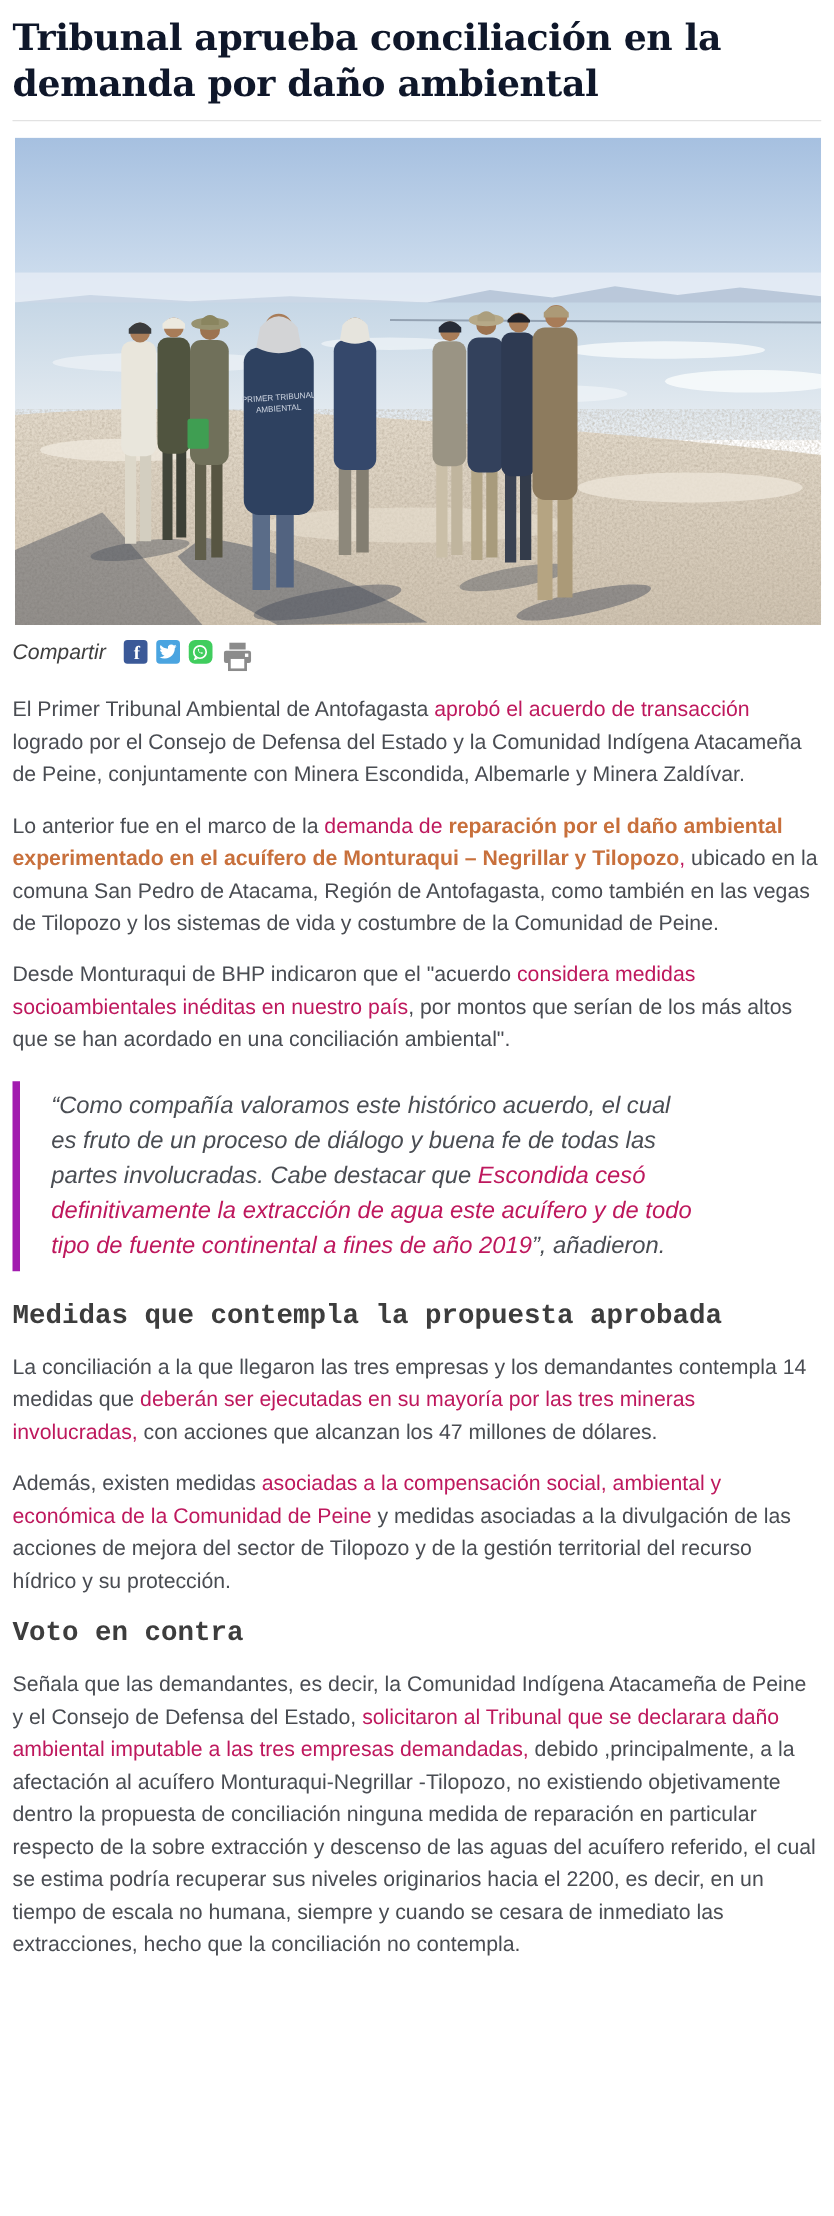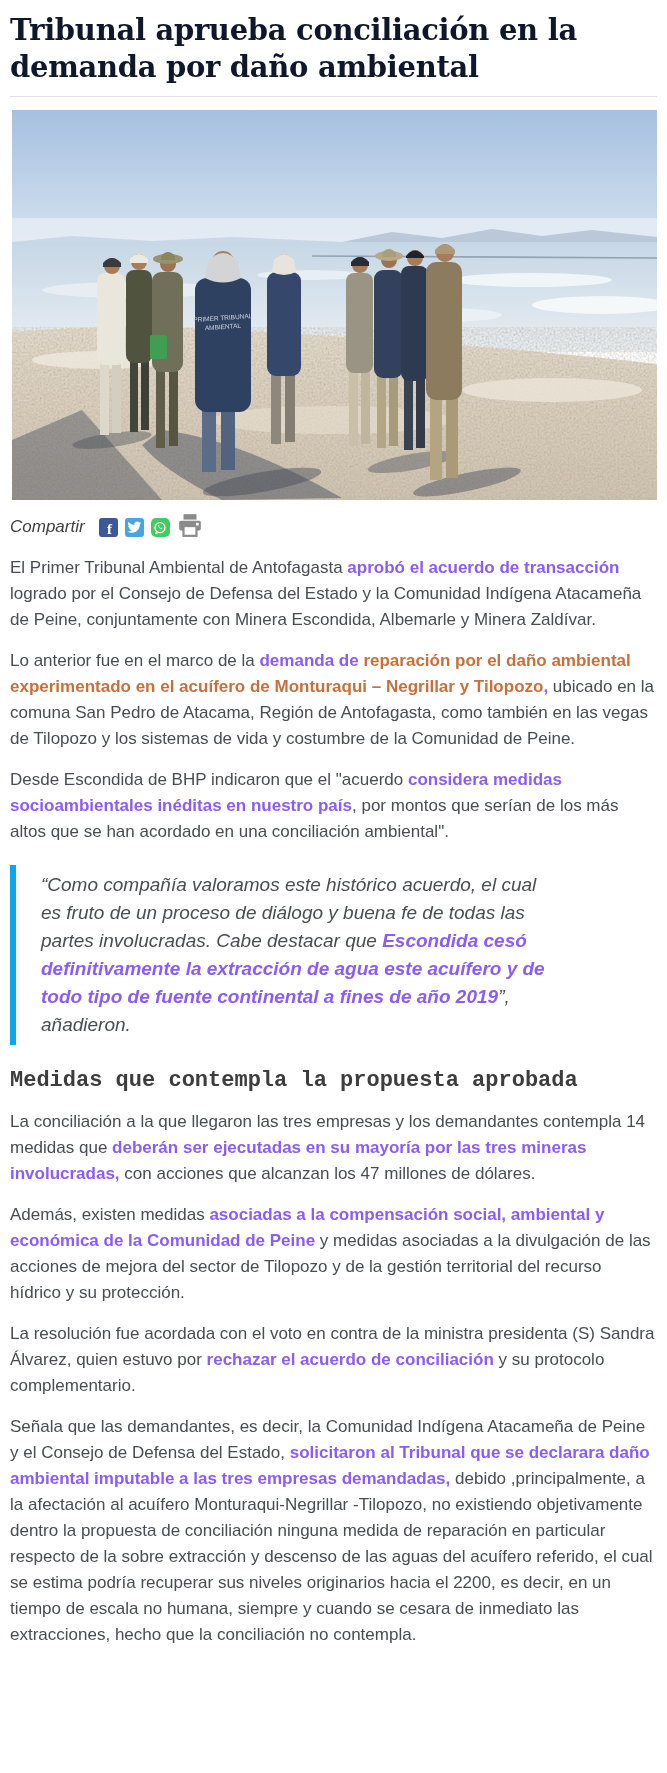--- a/index.html
+++ b/index.html
@@ -4,32 +4,32 @@
 <style>
   *{box-sizing:border-box;margin:0;padding:0}
   html,body{background:#fff}
   body{width:667px;font-family:"Liberation Sans",sans-serif;color:#494c52;-webkit-font-smoothing:antialiased}
   .wrap{padding:0 10px}
   h1[data-name="article-title"]{
     font-family:"DejaVu Serif","Liberation Serif",serif;font-weight:700;
     font-size:29px;line-height:37px;color:#0f172a;padding:12px 0 10px;letter-spacing:-.3px}
   .divider{border:none;border-top:1px solid #e2e2e2;margin:0 0 13px}
   .photo-frame{display:block;width:645px;height:390px;margin:0 0 10px 2px;overflow:hidden}
-  .share{display:flex;align-items:flex-end;gap:7px;margin:12px 0 18px}
+  .share{display:flex;align-items:flex-start;gap:7px;margin:12px 0 18px}
   .share-label{font-style:italic;font-size:17px;color:#3f3f3f;margin-right:7px}
   .icon-btn{width:19px;height:19px;border-radius:3px;display:inline-flex;align-items:center;justify-content:center;text-decoration:none;flex:0 0 auto}
   .icon-btn.wa{border-radius:5px}
   .icon-btn.print{width:27px;height:25px;background:transparent !important;border-radius:0}
   .lead{font-family:"DejaVu Serif","Liberation Serif",serif;font-weight:700;
     font-size:18.5px;line-height:24px;color:#3a3a3a;margin:6px 0 20px}
   p.body-p{font-size:17px;line-height:26px;margin:0 0 15px;color:#494c52}
-  .b{font-weight:700;color:#8b5cf6}
+  .b{font-weight:400;color:#be185d}
   a.article-link{color:var(--accent,#c8703c);font-weight:700;text-decoration:none}
   blockquote[data-name="pull-quote"]{
-    border-left:6px solid #0ea5e9;margin:20px 100px 22px 0;padding:6px 0 6px 25px;
+    border-left:6px solid #a21caf;margin:20px 100px 22px 0;padding:6px 0 6px 25px;
     font-style:italic;font-size:19px;line-height:28px;color:#4a4d53}
   h2[data-name="section-heading"]{
     font-family:Liberation Mono, monospace;font-weight:700;
     font-size:22px;line-height:28px;color:#3d3d3d;margin:6px 0 14px}
 </style>
 </head>
 <body>
 
 <div class="wrap" data-name="article-page">
 
@@ -184,23 +184,23 @@
         <rect x="6" y="12" width="12" height="9" fill="#ffffff" stroke-width="2" stroke="#8b8b8b"></rect>
         <rect x="17.5" y="9" width="2.5" height="2.5" fill="#ffffff"></rect>
       </svg>
     </a>
   </div>
 
   <article data-name="article-content">
     <div data-name="article-body">
         <p class="body-p" data-name="article-paragraph"><span data-name="text-segment">El Primer Tribunal Ambiental de Antofagasta </span><span data-name="text-segment" class="b">aprobó el acuerdo de transacción</span><span data-name="text-segment"> logrado por el Consejo de Defensa del Estado y la Comunidad Indígena Atacameña de Peine, conjuntamente con Minera Escondida, Albemarle y Minera Zaldívar.</span></p>
         <p class="body-p" data-name="article-paragraph"><span data-name="text-segment">Lo anterior fue en el marco de la </span><span data-name="text-segment" class="b">demanda de </span><a href="#" class="article-link" data-name="article-link">reparación por el daño ambiental experimentado en el acuífero de Monturaqui – Negrillar y Tilopozo</a><span data-name="text-segment" class="b">,</span><span data-name="text-segment"> ubicado en la comuna San Pedro de Atacama, Región de Antofagasta, como también en las vegas de Tilopozo y los sistemas de vida y costumbre de la Comunidad de Peine.</span></p>
-        <p class="body-p" data-name="article-paragraph"><span data-name="text-segment">Desde Escondida de BHP indicaron que el "acuerdo </span><span data-name="text-segment" class="b">considera medidas socioambientales inéditas en nuestro país</span><span data-name="text-segment">, por montos que serían de los más altos que se han acordado en una conciliación ambiental".</span></p>
+        <p class="body-p" data-name="article-paragraph"><span data-name="text-segment">Desde Monturaqui de BHP indicaron que el "acuerdo </span><span data-name="text-segment" class="b">considera medidas socioambientales inéditas en nuestro país</span><span data-name="text-segment">, por montos que serían de los más altos que se han acordado en una conciliación ambiental".</span></p>
         <blockquote data-name="pull-quote"><span data-name="text-segment">“Como compañía valoramos este histórico acuerdo, el cual es fruto de un proceso de diálogo y buena fe de todas las partes involucradas. Cabe destacar que </span><span data-name="text-segment" class="b">Escondida cesó definitivamente la extracción de agua este acuífero y de todo tipo de fuente continental a fines de año 2019</span><span data-name="text-segment">”, añadieron.</span></blockquote>
         <h2 data-name="section-heading">Medidas que contempla la propuesta aprobada</h2>
         <p class="body-p" data-name="article-paragraph"><span data-name="text-segment">La conciliación a la que llegaron las tres empresas y los demandantes contempla 14 medidas que </span><span data-name="text-segment" class="b">deberán ser ejecutadas en su mayoría por las tres mineras involucradas,</span><span data-name="text-segment"> con acciones que alcanzan los 47 millones de dólares.</span></p>
         <p class="body-p" data-name="article-paragraph"><span data-name="text-segment">Además, existen medidas </span><span data-name="text-segment" class="b">asociadas a la compensación social, ambiental y económica de la Comunidad de Peine</span><span data-name="text-segment"> y medidas asociadas a la divulgación de las acciones de mejora del sector de Tilopozo y de la gestión territorial del recurso hídrico y su protección.</span></p>
-        <p class="body-p" data-name="article-paragraph"><span data-name="text-segment">La resolución fue acordada con el voto en contra de la ministra presidenta (S) Sandra Álvarez, quien estuvo por </span><span data-name="text-segment" class="b">rechazar el acuerdo de conciliación</span><span data-name="text-segment"> y su protocolo complementario.</span></p>
+        <h2 data-name="section-heading">Voto en contra</h2>
         <p class="body-p" data-name="article-paragraph"><span data-name="text-segment">Señala que las demandantes, es decir, la Comunidad Indígena Atacameña de Peine y el Consejo de Defensa del Estado, </span><span data-name="text-segment" class="b">solicitaron al Tribunal que se declarara daño ambiental imputable a las tres empresas demandadas,</span><span data-name="text-segment"> debido ,principalmente, a la afectación al acuífero Monturaqui-Negrillar -Tilopozo, no existiendo objetivamente dentro la propuesta de conciliación ninguna medida de reparación en particular respecto de la sobre extracción y descenso de las aguas del acuífero referido, el cual se estima podría recuperar sus niveles originarios hacia el 2200, es decir, en un tiempo de escala no humana, siempre y cuando se cesara de inmediato las extracciones, hecho que la conciliación no contempla.</span></p>
       </div>
   </article>
 
 </div>
 
 </body></html>

